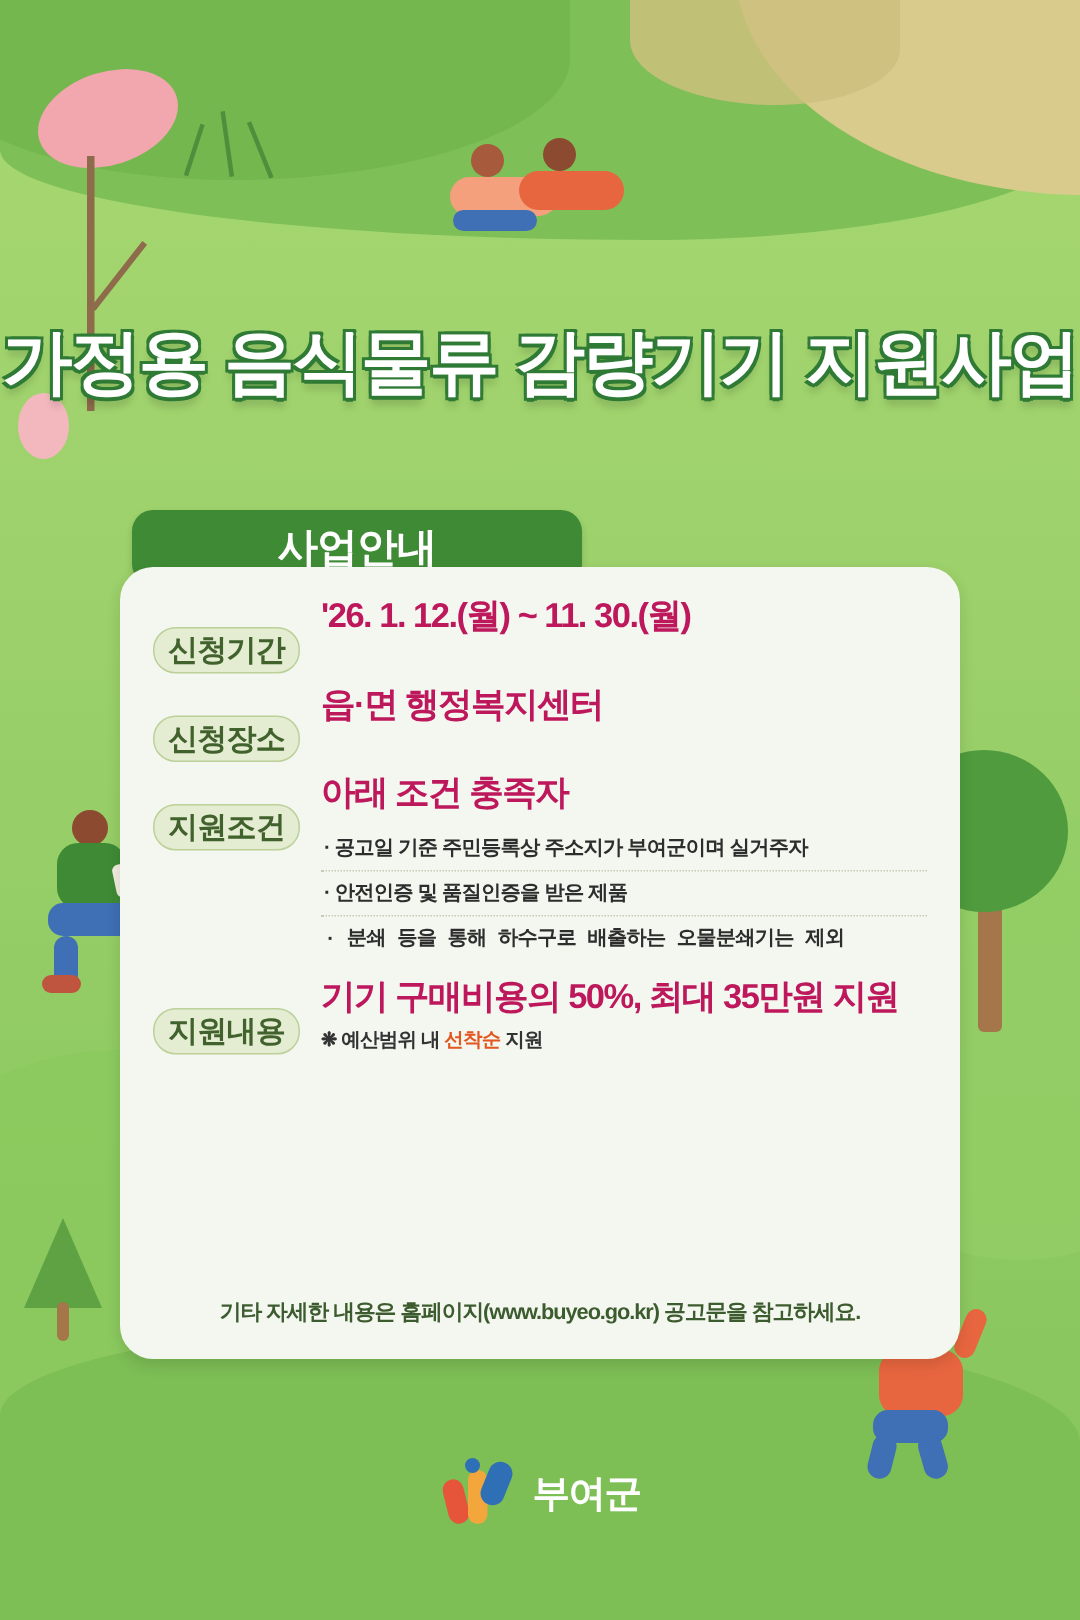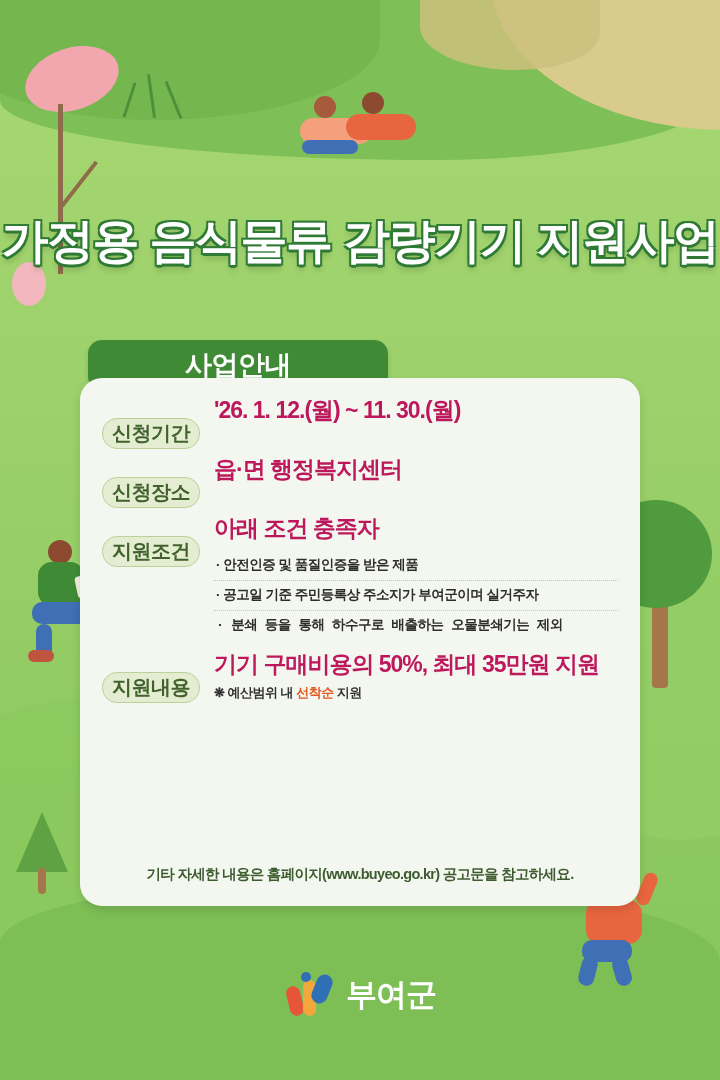--- a/index.html
+++ b/index.html
@@ -252,21 +252,21 @@
     align-items: center;
     justify-content: center;
     gap: 12px;
   }
   .logo-mark {
     position: relative;
     width: 50px;
     height: 46px;
   }
   .logo-text {
-    font-size: 31px;
+    font-size: 25px;
     font-weight: bold;
     color: #ffffff;
     letter-spacing: -1px;
   }
 
   
   .person { position: absolute; }
 </style>
 </head>
 <body>
@@ -344,22 +344,22 @@
           <div class="rowmain">읍·면 행정복지센터</div>
         </div>
       </div>
 
 
       <div class="row">
         <div class="pill">지원조건</div>
         <div class="rowbody">
           <div class="rowmain">아래 조건 충족자</div>
           <div class="cond-list">
+            <div class="cond">· 공고일 기준 주민등록상 주소지가 부여군이며 실거주자</div>
             <div class="cond">· 안전인증 및 품질인증을 받은 제품</div>
-            <div class="cond">· 공고일 기준 주민등록상 주소지가 부여군이며 실거주자</div>
             <div class="cond">· 분쇄 등을 통해 하수구로 배출하는 오물분쇄기는 제외</div>
           </div>
         </div>
       </div>
 
       <div class="row" style="margin-top:4px;">
         <div class="pill">지원내용</div>
         <div class="rowbody">
           <div class="rowmain">기기 구매비용의 50%, 최대 35만원 지원</div>
           <div class="note">

